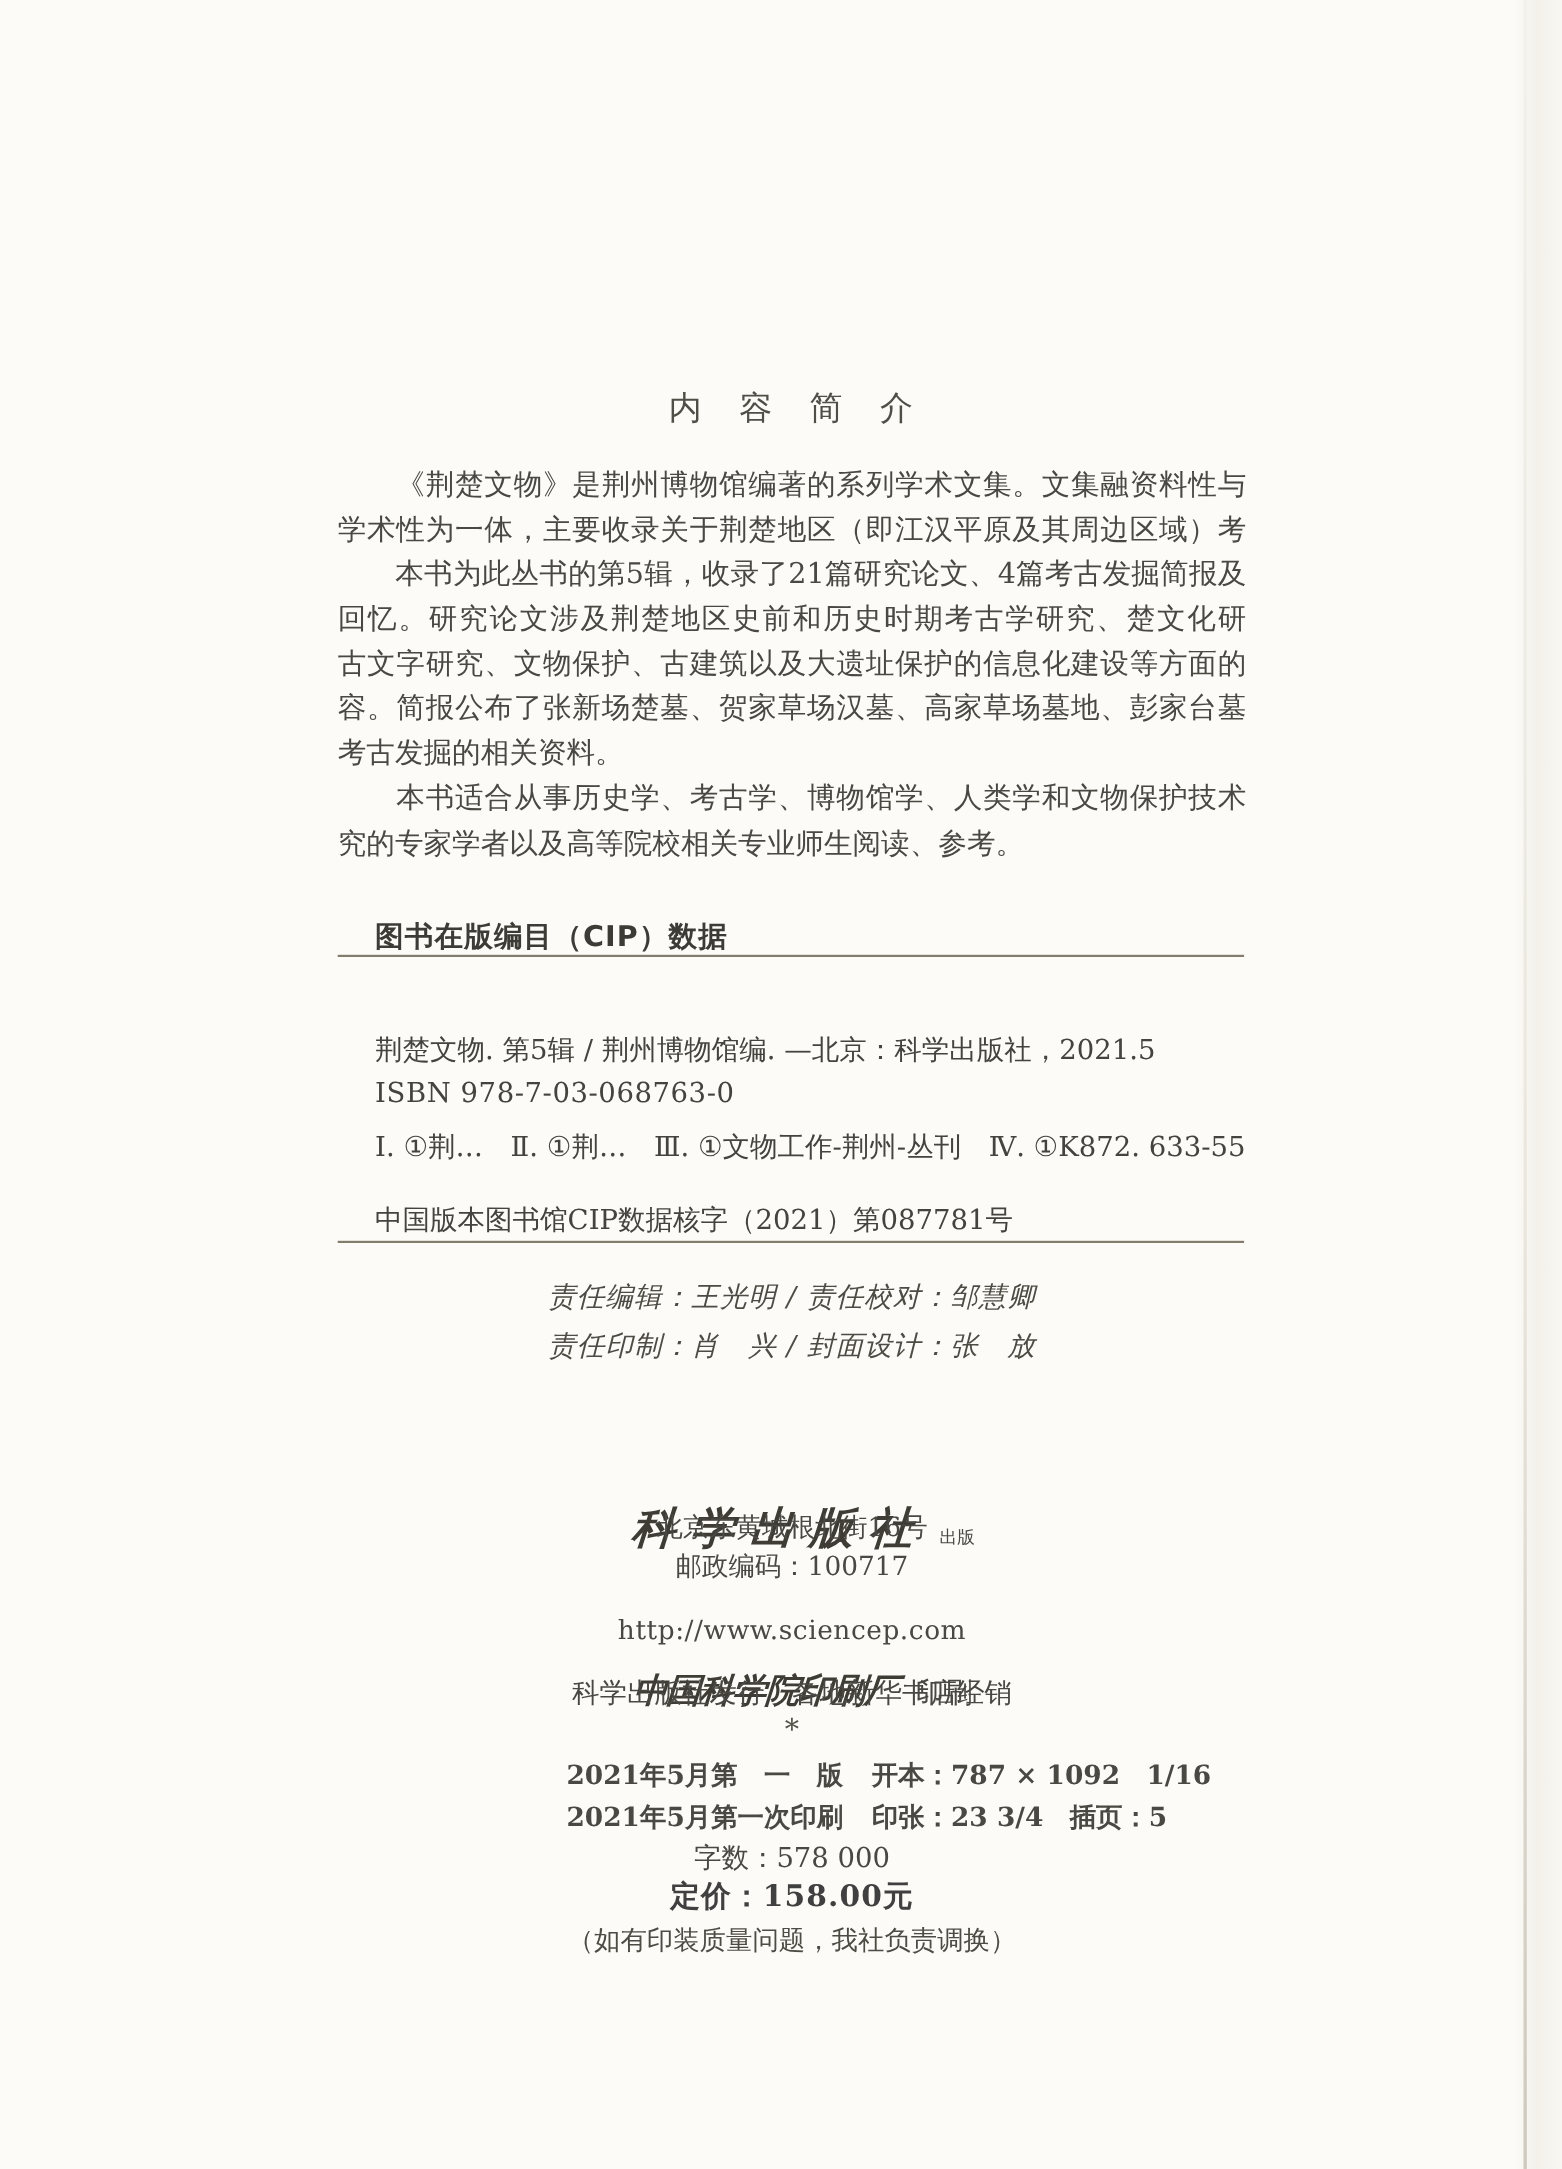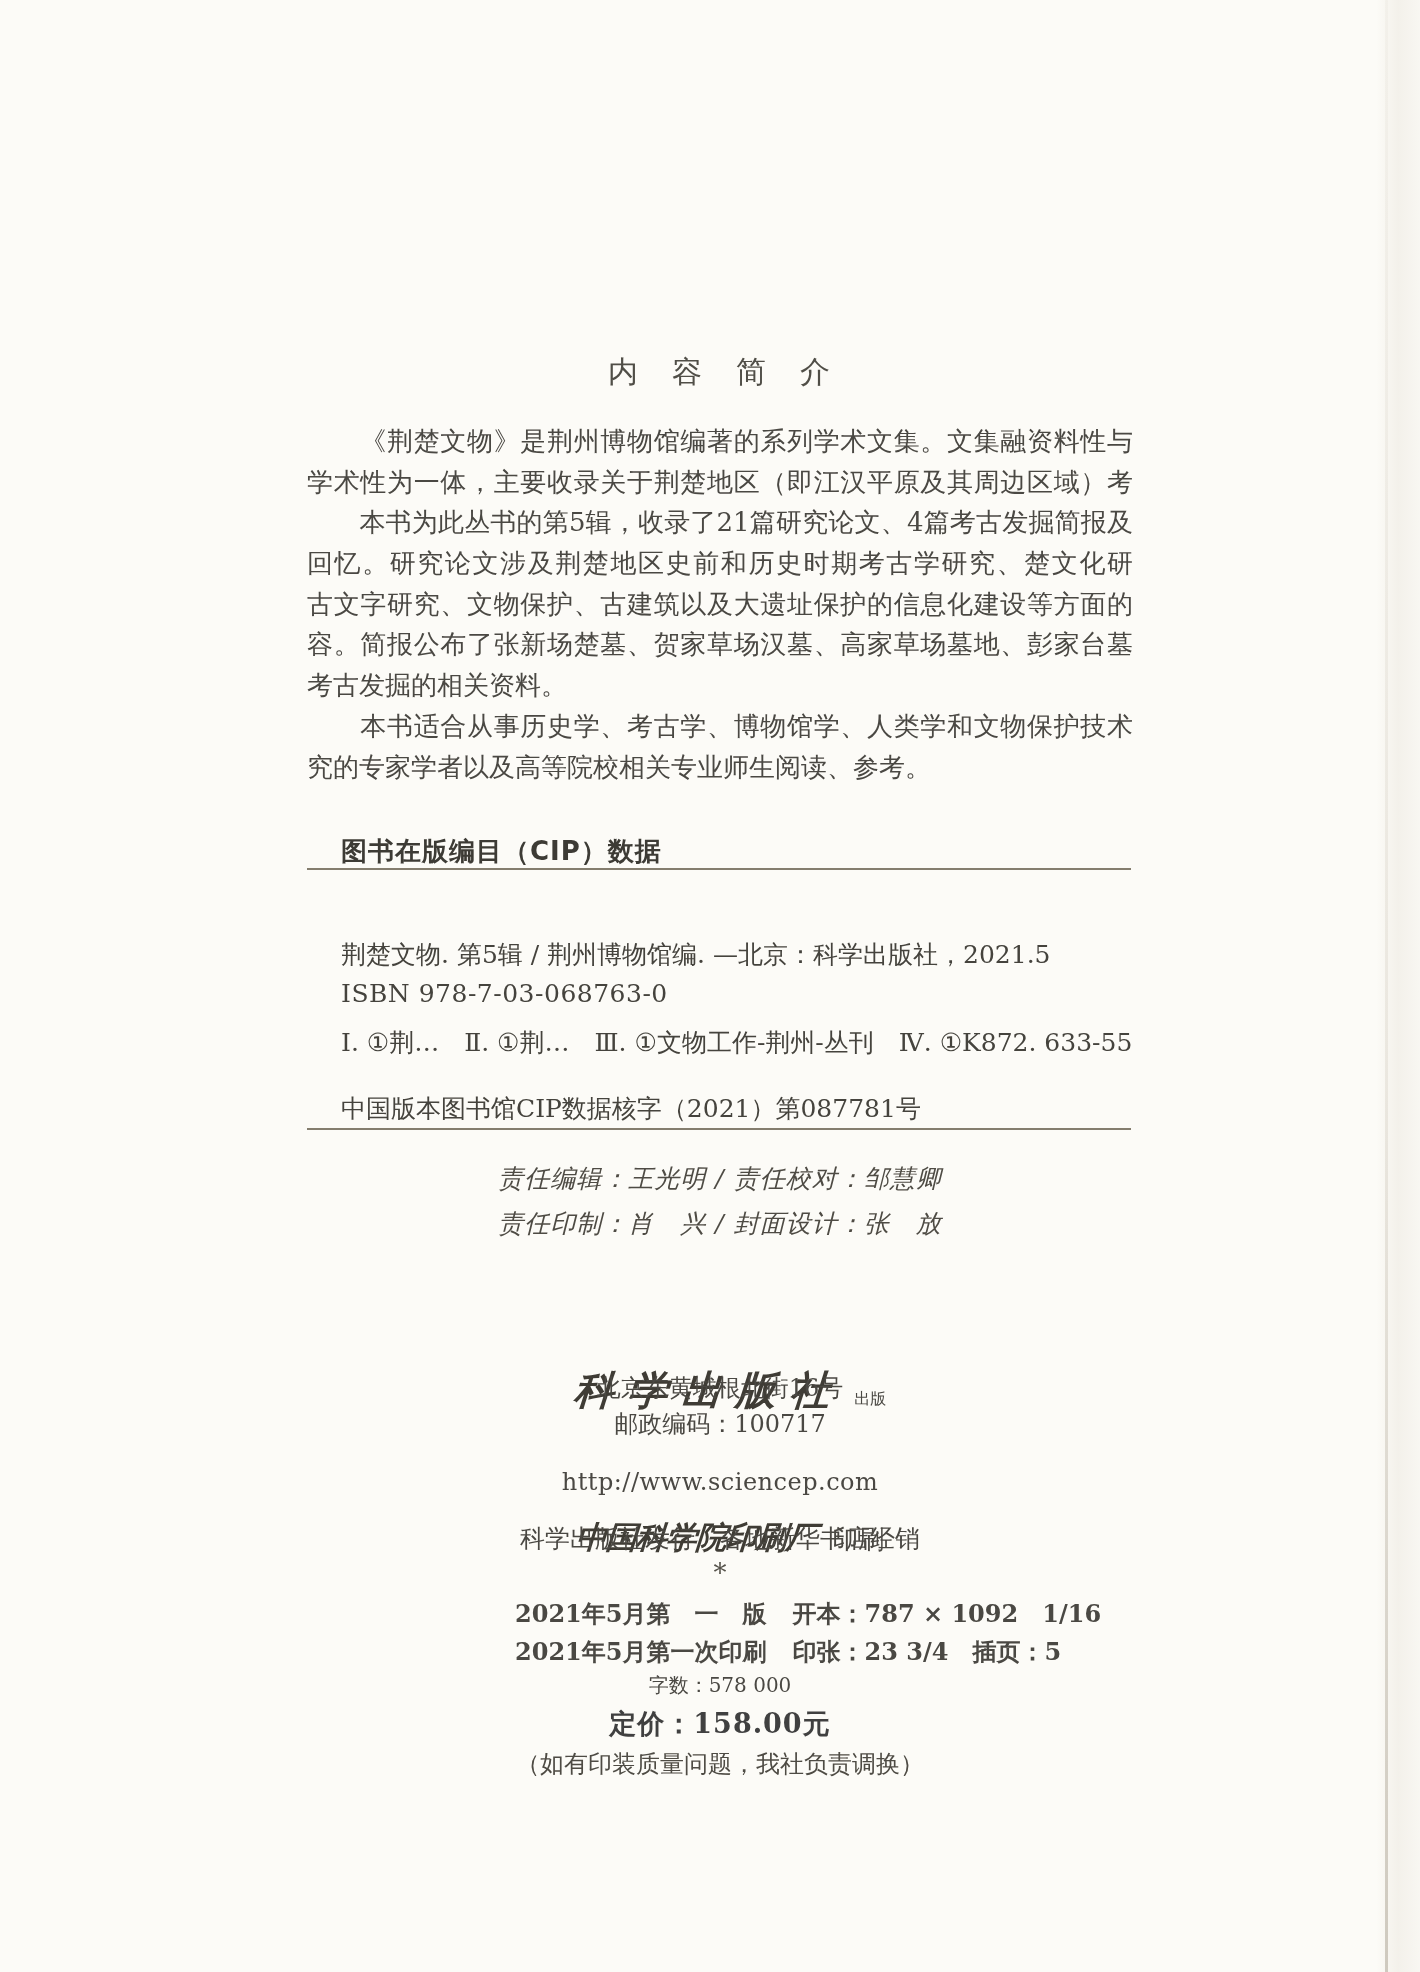--- a/index.html
+++ b/index.html
@@ -68,21 +68,21 @@
   .printer-line{top:1474px;height:42px;line-height:42px;}
   .printer-callig{font-size:31px;letter-spacing:-1px;}
   .printer-suffix{font-size:26px;margin-left:16px;font-style:normal;}
   .dist-line{top:1522px;font-size:25px;}
   .star-line{top:1558px;font-size:26px;color:#55524a;}
   .run-row{
     position:absolute;left:515px;top:1598px;
     display:flex;gap:26px;font-size:24px;white-space:pre;color:#4a4843;font-weight:bold;
   }
   .run-row.second{top:1636px;}
-  .wordcount-line{top:1672px;font-size:20px;}
+  .wordcount-line{top:1672px;font-size:25px;}
   .price-line{top:1706px;font-size:27px;font-weight:bold;color:#404040;letter-spacing:1px;}
   .note-line{top:1748px;font-size:24px;color:#4e4b44;}
 </style>
 </head>
 <body>
 
 <div class="page">
 
   <div class="edge-band"></div>
   <div class="edge-line"></div>

